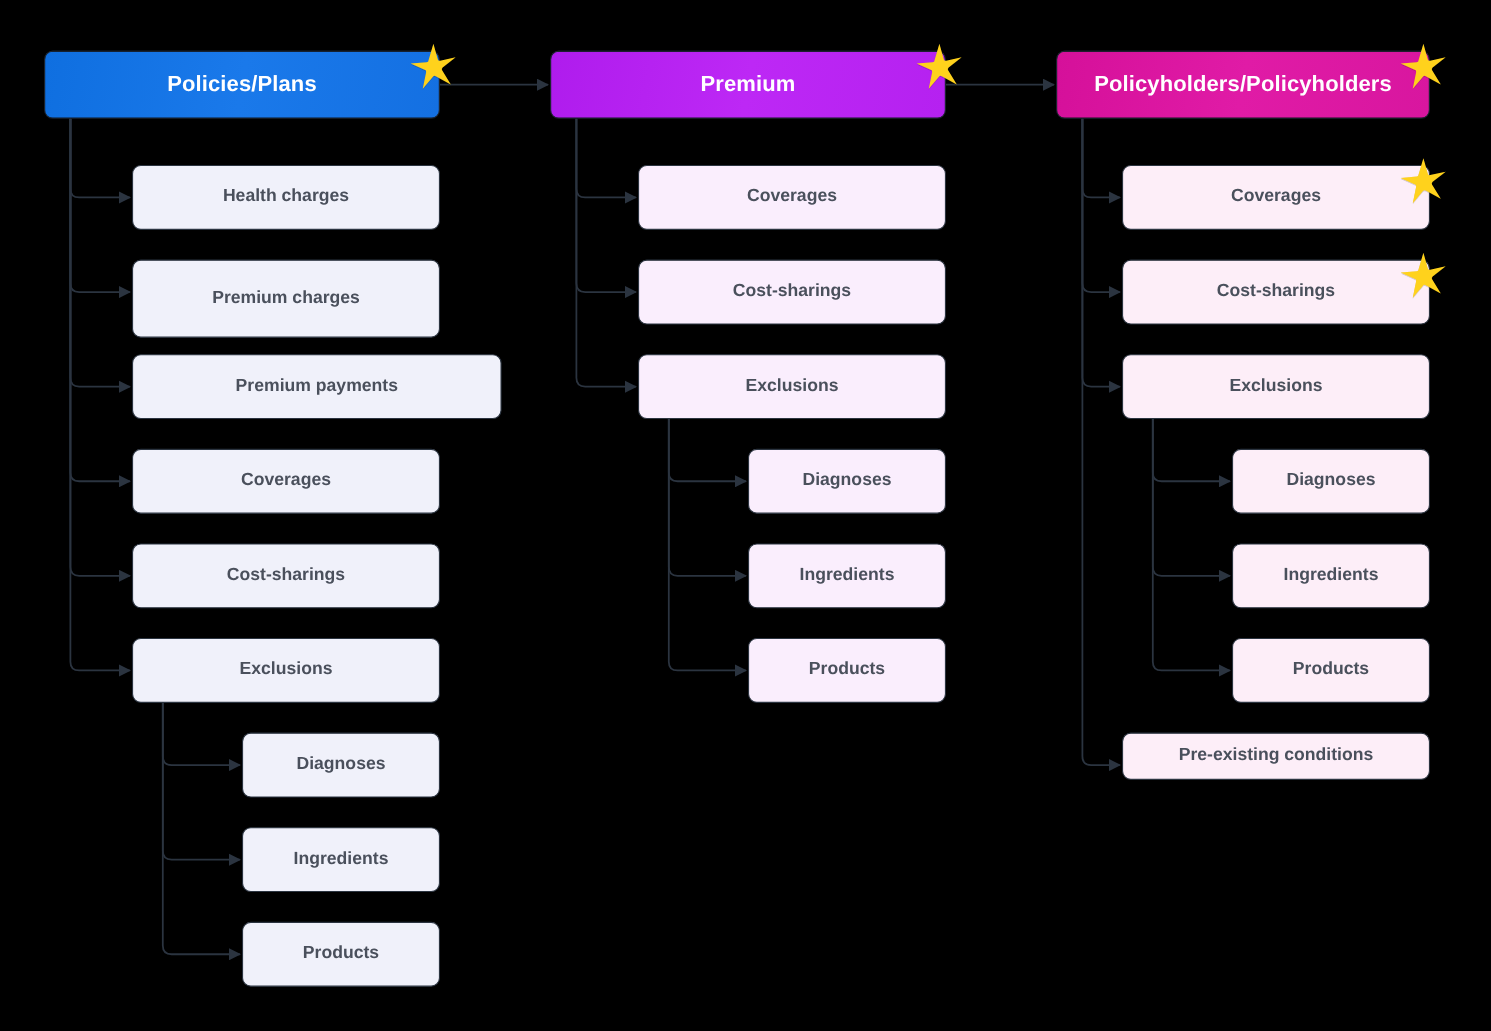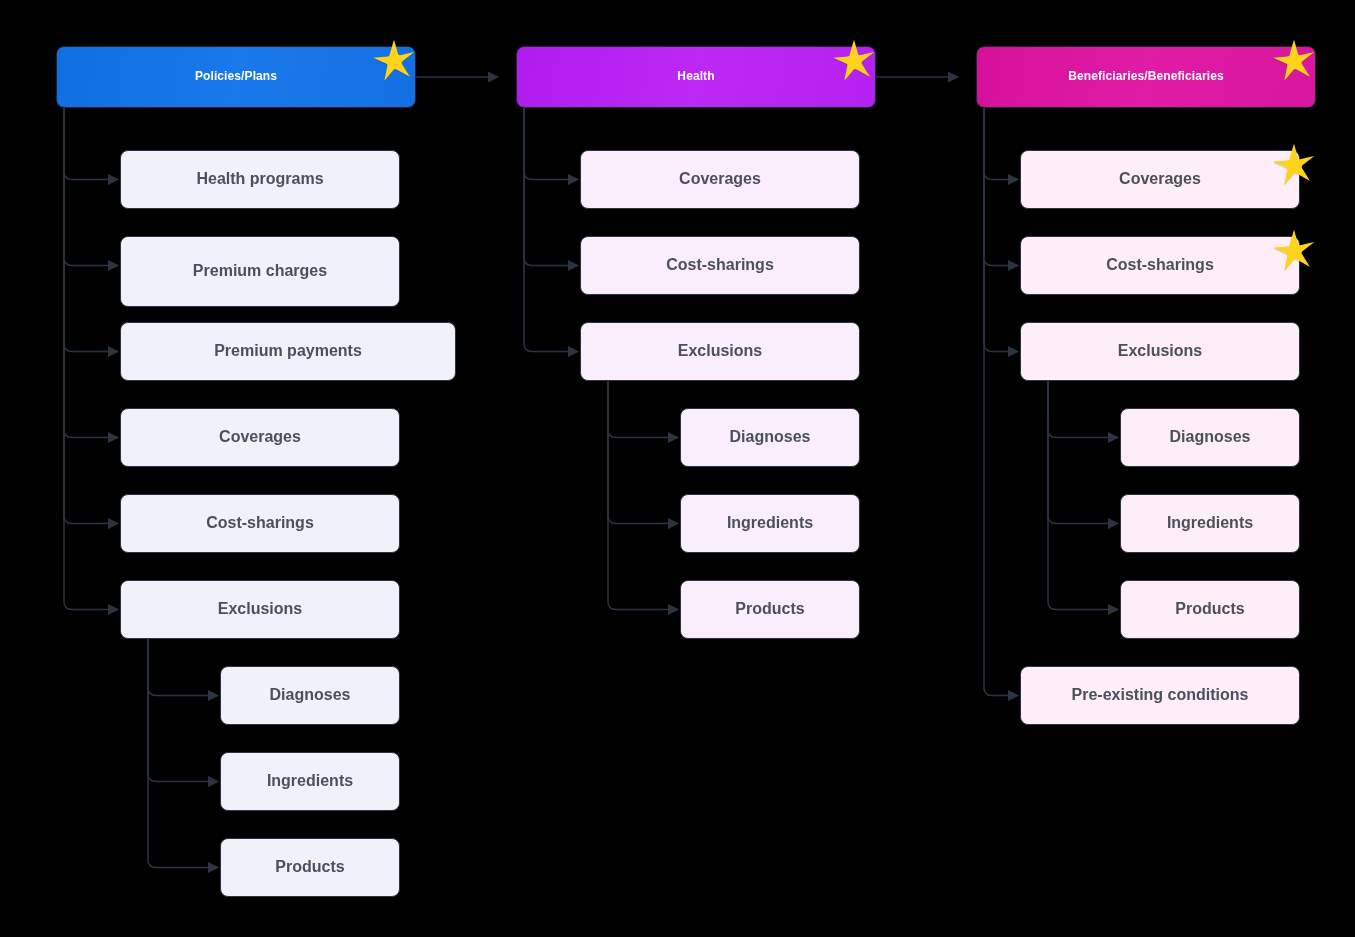--- a/index.html
+++ b/index.html
@@ -41,24 +41,23 @@
     z-index: 2;
   }
   .node .label {
     display: block;
     padding: 0 10px;
     white-space: nowrap;
   }
   .node.header {
     color: #ffffff;
     font-weight: bold;
-    font-size: 12px;
+    font-size: 20px;
     letter-spacing: 0.1px;
     border-color: #1b2430;
-    margin-left: 16px;
   }
   .node.header.blue   { background: linear-gradient(100deg, #0f6fe0 0%, #1a79ea 50%, #1470e2 100%); }
   .node.header.purple { background: linear-gradient(100deg, #af1ced 0%, #bd28f5 50%, #b521f0 100%); }
   .node.header.pink   { background: linear-gradient(100deg, #d5109a 0%, #e01ba6 50%, #d8169f 100%); }
 
   .node.leaf {
     font-weight: bold;
     font-size: 16px;
     color: #4a505c;
   }
@@ -110,21 +109,21 @@
         <path d="M 984 108 L 984 687.5 Q 984 695.5 992 695.5 L 1018 695.5" marker-end="url(#arrow)"></path>
         <path d="M 400 77 L 498 77" marker-end="url(#arrow)"></path>
         <path d="M 860 77 L 958 77" marker-end="url(#arrow)"></path>
       </g>
   </svg>
   <div id="nodes">
       <div class="node header blue" style="left: 40px; top: 46px; width: 360px; height: 62px;">
         <span class="label">Policies/Plans</span>
       </div>
       <div class="node leaf lav" style="left: 120px; top: 150px; width: 280px; height: 59px;">
-        <span class="label">Health programs</span>
+        <span class="label">Health charges</span>
       </div>
       <div class="node leaf lav" style="left: 120px; top: 236px; width: 280px; height: 71px;">
         <span class="label">Premium charges</span>
       </div>
       <div class="node leaf lav" style="left: 120px; top: 322px; width: 336px; height: 59px;">
         <span class="label">Premium payments</span>
       </div>
       <div class="node leaf lav" style="left: 120px; top: 408px; width: 280px; height: 59px;">
         <span class="label">Coverages</span>
       </div>
@@ -137,62 +136,62 @@
       <div class="node leaf lav" style="left: 220px; top: 666px; width: 180px; height: 59px;">
         <span class="label">Diagnoses</span>
       </div>
       <div class="node leaf lav" style="left: 220px; top: 752px; width: 180px; height: 59px;">
         <span class="label">Ingredients</span>
       </div>
       <div class="node leaf lav" style="left: 220px; top: 838px; width: 180px; height: 59px;">
         <span class="label">Products</span>
       </div>
       <div class="node header purple" style="left: 500px; top: 46px; width: 360px; height: 62px;">
-        <span class="label">Health</span>
+        <span class="label">Premium</span>
       </div>
       <div class="node leaf pur" style="left: 580px; top: 150px; width: 280px; height: 59px;">
         <span class="label">Coverages</span>
       </div>
       <div class="node leaf pur" style="left: 580px; top: 236px; width: 280px; height: 59px;">
         <span class="label">Cost-sharings</span>
       </div>
       <div class="node leaf pur" style="left: 580px; top: 322px; width: 280px; height: 59px;">
         <span class="label">Exclusions</span>
       </div>
       <div class="node leaf pur" style="left: 680px; top: 408px; width: 180px; height: 59px;">
         <span class="label">Diagnoses</span>
       </div>
       <div class="node leaf pur" style="left: 680px; top: 494px; width: 180px; height: 59px;">
         <span class="label">Ingredients</span>
       </div>
       <div class="node leaf pur" style="left: 680px; top: 580px; width: 180px; height: 59px;">
         <span class="label">Products</span>
       </div>
       <div class="node header pink" style="left: 960px; top: 46px; width: 340px; height: 62px;">
-        <span class="label">Beneficiaries/Beneficiaries</span>
+        <span class="label">Policyholders/Policyholders</span>
       </div>
       <div class="node leaf pnk" style="left: 1020px; top: 150px; width: 280px; height: 59px;">
         <span class="label">Coverages</span>
       </div>
       <div class="node leaf pnk" style="left: 1020px; top: 236px; width: 280px; height: 59px;">
         <span class="label">Cost-sharings</span>
       </div>
       <div class="node leaf pnk" style="left: 1020px; top: 322px; width: 280px; height: 59px;">
         <span class="label">Exclusions</span>
       </div>
       <div class="node leaf pnk" style="left: 1120px; top: 408px; width: 180px; height: 59px;">
         <span class="label">Diagnoses</span>
       </div>
       <div class="node leaf pnk" style="left: 1120px; top: 494px; width: 180px; height: 59px;">
         <span class="label">Ingredients</span>
       </div>
       <div class="node leaf pnk" style="left: 1120px; top: 580px; width: 180px; height: 59px;">
         <span class="label">Products</span>
       </div>
-      <div class="node leaf pnk" style="left: 1020px; top: 666px; width: 280px; height: 59px;">
+      <div class="node leaf pnk" style="left: 1020px; top: 666px; width: 280px; height: 43px;">
         <span class="label">Pre-existing conditions</span>
       </div>
     </div>
   <div id="stars">
       <svg class="star" width="44" height="44" viewBox="0 0 100 100" style="left: 372px; top: 38px;">
         <path d="M50 4 L59 36 Q60 40 64 39 L96 32 L69 53 Q66 56 68 59 L86 88 L55 71 Q51 69 49 72 L28 97 L35 63 Q36 59 32 58 L3 45 L36 42 Q40 42 40 38 Z" fill="#ffd21e" filter="url(#starshadow)"></path>
       </svg>
       <svg class="star" width="44" height="44" viewBox="0 0 100 100" style="left: 832px; top: 38px;">
         <path d="M50 4 L59 36 Q60 40 64 39 L96 32 L69 53 Q66 56 68 59 L86 88 L55 71 Q51 69 49 72 L28 97 L35 63 Q36 59 32 58 L3 45 L36 42 Q40 42 40 38 Z" fill="#ffd21e" filter="url(#starshadow)"></path>
       </svg>

